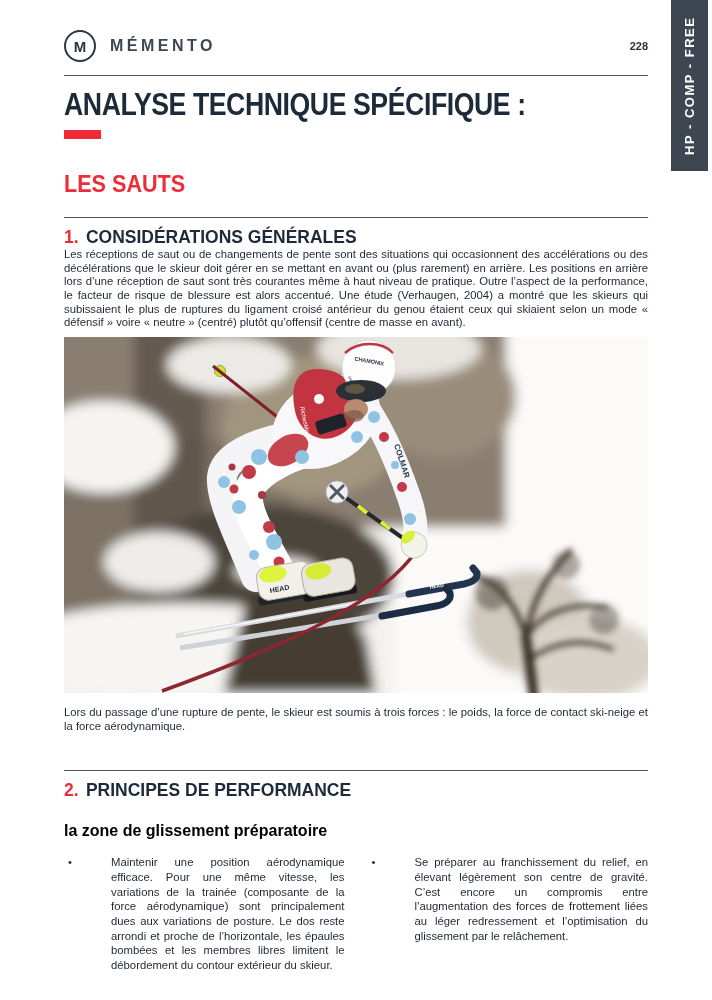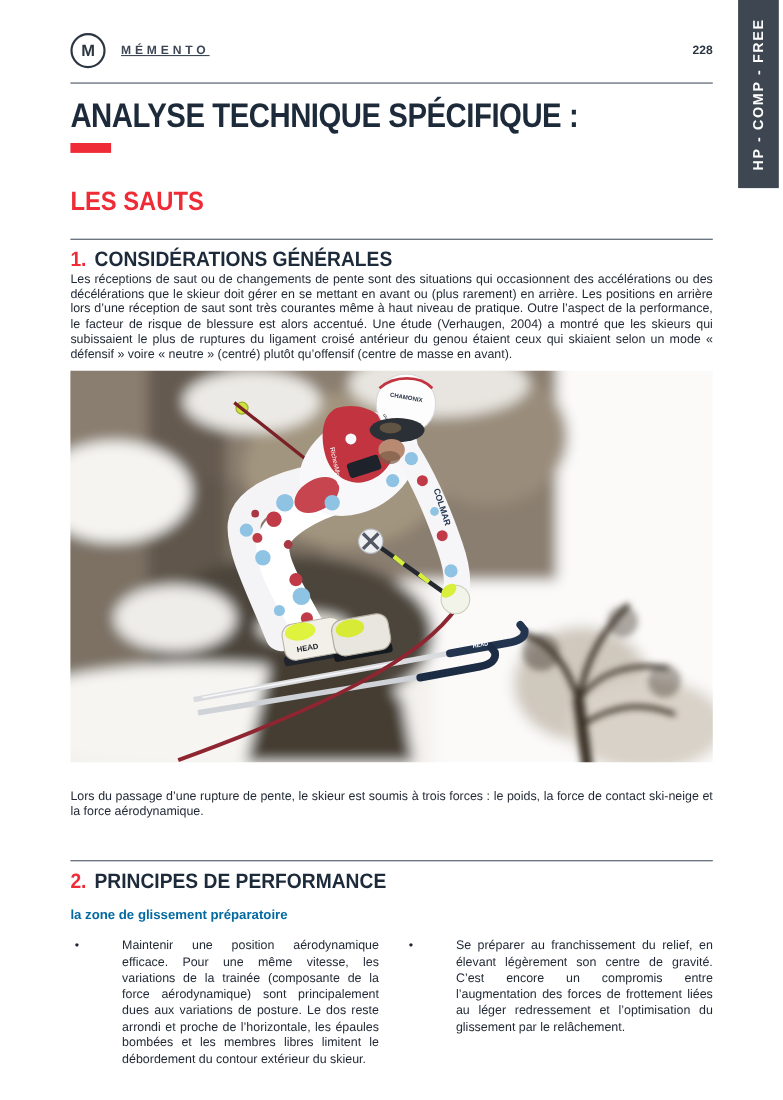--- a/index.html
+++ b/index.html
@@ -17,21 +17,21 @@
     font-size:13px; font-weight:700; letter-spacing:1.5px; white-space:nowrap;
   }
 
   
   .header { display:flex; align-items:center; margin-top:28px; height:36px; }
   .logo-circle {
     width:32px; height:32px; border:2px solid #2b3642; border-radius:50%;
     display:flex; align-items:center; justify-content:center;
     font-size:15px; font-weight:700; color:#2b3642;
   }
-  .brand { margin-left:14px; font-size:11px; font-weight:600; letter-spacing:3.5px; color:#3c4654;text-decoration:underline; }
+  .brand { margin-left:14px; font-size:16px; font-weight:600; letter-spacing:3.5px; color:#3c4654; }
   .page-number { margin-left:auto; font-size:11px; font-weight:700; color:#2b3642; }
 
   .rule { border:none; border-top:1.5px solid #4a5463; margin-top:11px; }
 
   .doc-title {
     margin-top:11px; font-size:31px; font-weight:800; color:#1c2a3a;
     letter-spacing:-0.5px; transform:scaleX(.86); transform-origin:left center; white-space:nowrap;
   }
   .red-bar { width:37px; height:9px; background:#ee2b36; margin-top:7px; }
 
@@ -41,24 +41,24 @@
   }
 
   .section-head { margin-top:8px; font-size:19px; font-weight:800; color:#1c2a3a;
     transform:scaleX(.92); transform-origin:left center; white-space:nowrap; }
   .section-head .num { color:#ee2b36; margin-right:8px; }
 
   .body-text { font-size:11.3px; line-height:1.21; text-align:justify; color:#1f2733; }
 
   figure { margin-top:7px; }
   .photo { display:block; width:584px; height:356px; }
-  figcaption { margin-top:24px; font-size:11.3px; line-height:1.25; text-align:justify; color:#1f2733; }
+  figcaption { margin-top:12px; font-size:11.3px; line-height:1.25; text-align:justify; color:#1f2733; }
 
   .rule-2 { margin-top:37px; }
-  .sub-head { margin-top:11px; font-size:12px; font-weight:700; color:#0369a1; }
+  .sub-head { margin-top:21px; font-size:16px; font-weight:700; color:#000000; }
 
   .bullets { display:flex; gap:23px; margin-top:15px; }
   .col { flex:1; }
   .bullet { display:flex; font-size:11.3px; line-height:1.3; color:#1f2733; }
   .bullet .dot { width:26px; flex:0 0 26px; padding-left:4px; }
   .bullet .txt { flex:1; text-align:justify;margin-left:21px; }
 </style>
 </head>
 <body>
 

